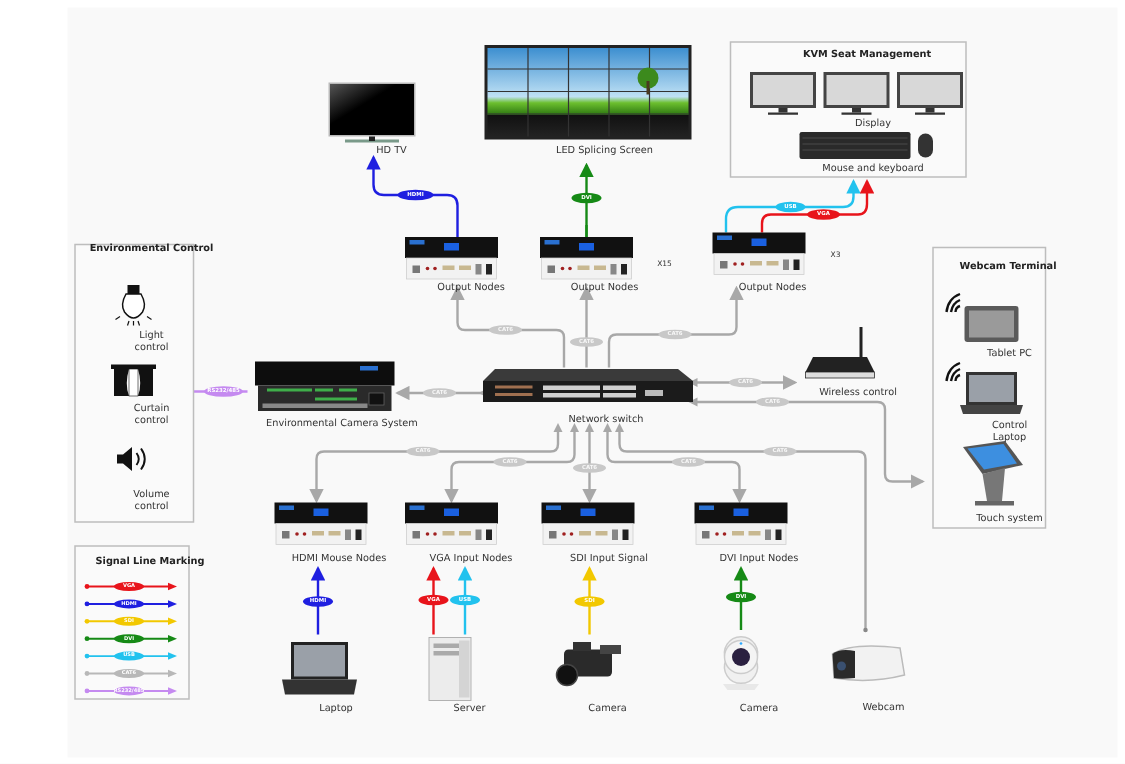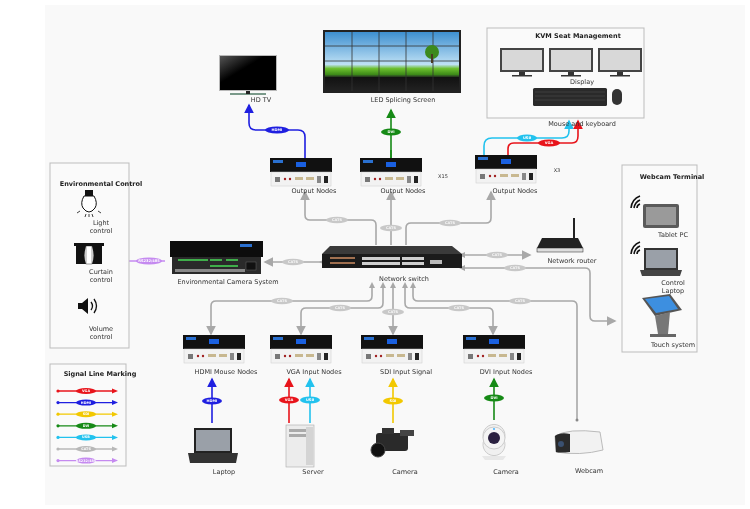--- a/index.html
+++ b/index.html
@@ -420,33 +420,33 @@
     <circle cx="561" cy="444" r="3" fill="#3a5070"></circle>
     <circle cx="577" cy="420" r="1.5" fill="#888"></circle>
   </g>
 </svg>
 
 <div class="lbl" style="left:249px;top:96px">HD TV</div>
 <div class="lbl" style="left:391px;top:96px">LED Splicing Screen</div>
 
 <div class="lbl bold" style="left:566px;top:32px">KVM Seat Management</div>
 <div class="lbl" style="left:570px;top:78px">Display</div>
-<div class="lbl" style="left:570px;top:120px">Mouse and keyboard</div>
+<div class="lbl" style="left:570px;top:108px">Mouse and keyboard</div>
 
 <div class="lbl" style="left:302px;top:187px">Output Nodes</div>
 <div class="lbl" style="left:391px;top:187px">Output Nodes</div>
 <div class="lbl" style="left:503px;top:187px">Output Nodes</div>
 <div class="lbl" style="left:431px;top:173px;font-size:5px">X15</div>
 <div class="lbl" style="left:545px;top:167px;font-size:5px">X3</div>
 
 <div class="lbl" style="left:392px;top:275px">Network switch</div>
 <div class="lbl" style="left:216px;top:278px">Environmental Camera System</div>
-<div class="lbl" style="left:560px;top:257px">Network router</div>
-
-<div class="lbl bold" style="left:89px;top:180px">Environmental Control</div>
+<div class="lbl" style="left:560px;top:257px">Wireless control</div>
+
+<div class="lbl bold" style="left:89px;top:161px">Environmental Control</div>
 <div class="lbl" style="left:89px;top:219px;width:40px;white-space:normal">Light control</div>
 <div class="lbl" style="left:89px;top:268px;width:40px;white-space:normal">Curtain control</div>
 <div class="lbl" style="left:89px;top:325px;width:40px;white-space:normal">Volume control</div>
 
 <div class="lbl bold" style="left:660px;top:173px">Webcam Terminal</div>
 <div class="lbl" style="left:661px;top:231px">Tablet PC</div>
 <div class="lbl" style="left:661px;top:279px;width:36px;white-space:normal">Control Laptop</div>
 <div class="lbl" style="left:661px;top:341px">Touch system</div>
 
 <div class="lbl" style="left:214px;top:368px">HDMI Mouse Nodes</div>

